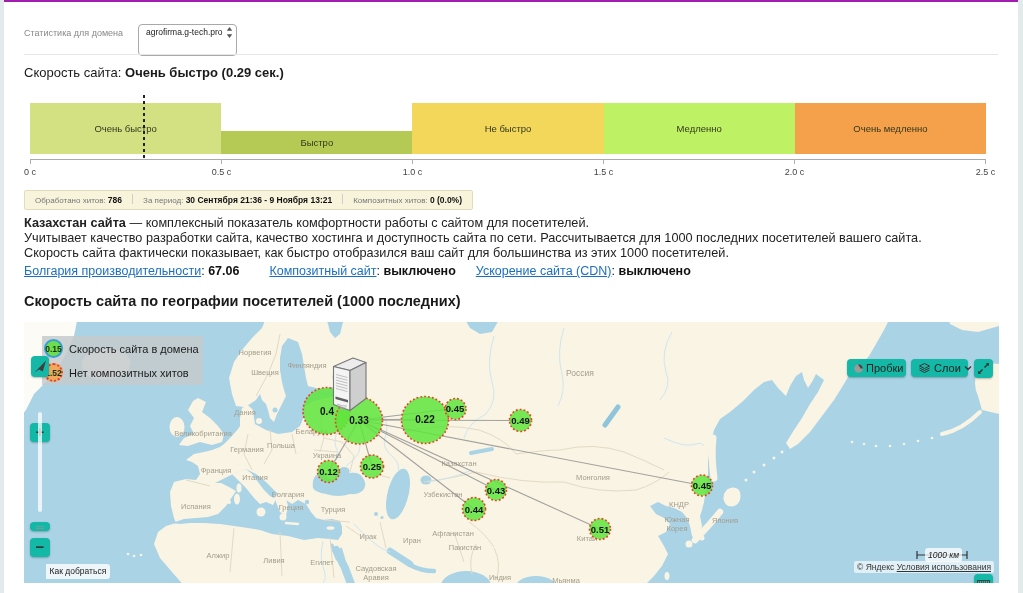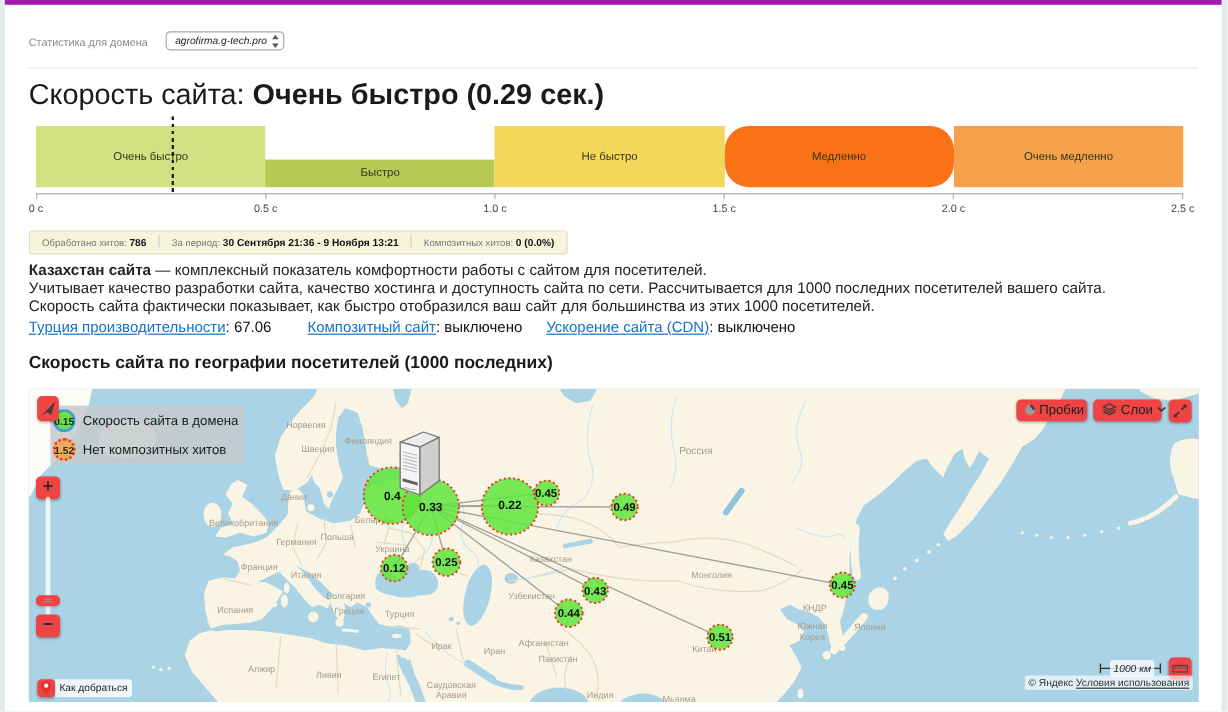--- a/index.html
+++ b/index.html
@@ -1,44 +1,44 @@
 <!DOCTYPE html>
 <html><head><meta charset="utf-8">
 <style>
 * { margin:0; padding:0; box-sizing:border-box; }
 html,body { width:1023px; height:593px; overflow:hidden; }
 body { background:#e2eaec; font-family:"Liberation Sans", sans-serif; position:relative; }
-.card { position:absolute; left:4px; top:0px; width:1014px; height:593px; background:#fff; border-top:4px solid #a21caf;padding-left:24px; }
+.card { position:absolute; left:4px; top:0px; width:1014px; height:593px; background:#fff; border-top:2px solid #a21caf;padding-left:24px; }
 .toplabel { position:absolute; left:20px; top:26px; font-size:9px; color:#888; }
-.select { position:absolute; left:134px; top:22px; width:99px; height:16px; border:1px solid #a9a9a9; border-radius:4px; background:#fff; font-size:8.5px; color:#1a1a1a; line-height:14px; padding-left:7px; white-space:nowrap;font-style:italic; }
+.select { position:absolute; left:134px; top:22px; width:99px; height:32px; border:1px solid #a9a9a9; border-radius:4px; background:#fff; font-size:8.5px; color:#1a1a1a; line-height:14px; padding-left:7px; white-space:nowrap; }
 .select .arr { position:absolute; right:3px; top:2px; width:7px; height:11px; }
 .divider { position:absolute; left:20px; top:52px; width:974px; height:1px; background:#e7e7e7; }
-h1 { position:absolute; left:20px; top:63.5px; font-size:24px; line-height:1; font-weight:normal; color:#1a1a1a; white-space:nowrap; }
+h1 { position:absolute; left:20px; top:63.5px; font-size:13px; line-height:1; font-weight:normal; color:#1a1a1a; white-space:nowrap; }
 h1 b { font-weight:bold; }
 .bar { position:absolute; left:26px; top:101px; width:956px; height:51px; display:flex; }
 .bar div { flex:1; font-size:9.5px; color:#33381c; display:flex; align-items:center; justify-content:center; }
 .s1 { background:#d3e183; } .s2 { background:#b5ca55;margin-top:28px; } .s3 { background:#f2d75b; }
-.s4 { background:#f97316;border-radius:20px; } .s5 { background:#f5a04b; color:#4a2f12; }
+.s4 { background:#bef264; } .s5 { background:#f5a04b; color:#4a2f12; }
 .marker { position:absolute; left:139px; top:93px; width:2px; height:65px;
   background:repeating-linear-gradient(to bottom,#222 0 3px,transparent 3px 6px); }
 .axis { position:absolute; left:26px; top:157px; width:956px; height:1px; background:#aaaaaa; }
 .tick { position:absolute; top:157px; width:1px; height:5px; background:#b0b0b0; }
 .alab { position:absolute; top:165px; font-size:9px; color:#444; transform:translateX(-50%); }
 .stats { position:absolute; left:20px; top:188px; height:20px; background:#f8f4dc; border:1px solid #e2dcbc; border-radius:2px; font-size:8px; color:#777; line-height:18px; padding:0 10px; white-space:nowrap; }
 .stats b { color:#111; font-size:8.5px; }
 .stats .sep { display:inline-block; width:1px; height:10px; background:#ccc; margin:0 10px; vertical-align:-1px; }
 .desc { position:absolute; left:20px; top:213.5px; font-size:12.7px; line-height:15.4px; color:#222; }
 .links { position:absolute; left:20px; top:262px; font-size:12.5px; color:#111; white-space:nowrap; }
 .links a { color:#1a6fc0; text-decoration:underline; }
-.links b { font-weight:normal; }
+.links b { font-weight:bold; }
 h2 { position:absolute; left:20px; top:291px; font-size:14.5px; font-weight:bold; color:#1a1a1a; }
 .map { position:absolute; left:20px; top:320px; width:975px; height:261px; background:#aad3e6; overflow:hidden; }
 .map svg.geo { position:absolute; left:0; top:0; }
 
-.mbtn { position:absolute; background:#ef4444; border-radius:4px; box-shadow:0 1px 2px rgba(0,0,0,.25); font-size:11px; color:#222; white-space:nowrap; }
+.mbtn { position:absolute; background:#14b8a6; border-radius:4px; box-shadow:0 1px 2px rgba(0,0,0,.25); font-size:11px; color:#222; white-space:nowrap;margin-top:28px; }
 .legend { position:absolute; left:18px; top:14px; width:161px; height:49px; background:rgba(198,202,204,.85); }
 .legend .row { position:absolute; left:2px; height:19px; display:flex; align-items:center; }
 .lc { width:19px; height:19px; border-radius:50%; font-size:8.5px; font-weight:bold; color:#15330e; display:flex; align-items:center; justify-content:center; flex:none; }
 .lc1 { background:#70dd4d; border:2px solid #35a0d8; }
 .lc2 { background:#efa95e; border:2px dotted #e8402a; }
 .ltext { font-size:11px; color:#1b1b1b; margin-left:6px; white-space:nowrap; }
 .copyright { position:absolute; right:5px; bottom:10px; font-size:8.5px; color:#333; background:rgba(255,255,255,.65); padding:1px 3px; border-radius:2px; }
 .copyright u { text-decoration:underline; }
 </style></head>
 <body>
@@ -70,21 +70,21 @@
 <div class="alab" style="left:26px">0 с</div>
 <div class="alab" style="left:217.5px">0.5 с</div>
 <div class="alab" style="left:408.5px">1.0 с</div>
 <div class="alab" style="left:599.5px">1.5 с</div>
 <div class="alab" style="left:790.5px">2.0 с</div>
 <div class="alab" style="left:981.5px">2.5 с</div>
 <div class="stats">Обработано хитов: <b>786</b><span class="sep"></span>За период: <b>30 Сентября 21:36 - 9 Ноября 13:21</b><span class="sep"></span>Композитных хитов: <b>0 (0.0%)</b></div>
 <div class="desc"><b>Казахстан сайта</b> — комплексный показатель комфортности работы с сайтом для посетителей.<br>
 Учитывает качество разработки сайта, качество хостинга и доступность сайта по сети. Рассчитывается для 1000 последних посетителей вашего сайта.<br>
 Скорость сайта фактически показывает, как быстро отобразился ваш сайт для большинства из этих 1000 посетителей.</div>
-<div class="links"><a>Турция производительности</a>: <b>67.06</b><span style="display:inline-block;width:30px"></span><a>Композитный сайт</a>: <b>выключено</b><span style="display:inline-block;width:20px"></span><a>Ускорение сайта (CDN)</a>: <b>выключено</b></div>
+<div class="links"><a>Болгария производительности</a>: <b>67.06</b><span style="display:inline-block;width:30px"></span><a>Композитный сайт</a>: <b>выключено</b><span style="display:inline-block;width:20px"></span><a>Ускорение сайта (CDN)</a>: <b>выключено</b></div>
 <h2>Скорость сайта по географии посетителей (1000 последних)</h2>
 <div class="map">
 <svg class="geo" width="975" height="261" viewBox="0 0 975 261">
 
 <path fill="#f9f4e4" d="M170,275 L148,250 L136,236 L130,222 L134,210 L142,204 L152,201 L150,196 L147,184 L146,170 L150,160 L162,157 L172,158 L176,152 L174,144 L168,140 L162,138 L170,132 L180,130 L188,128 L196,125 L200,122 L208,114 L214,107 L216,104 L216,96 L218,86 L224,83 L229,88 L230,96 L231,102 L242,108 L254,112 L268,110 L276,104 L280,94 L281,84 L287,80 L298,77 L311,74 L304,68 L292,66 L284,64 L282,56 L280,44 L278,32 L274,20 L264,16 L258,24 L256,36 L256,48 L258,60 L260,68 L262,74 L258,82 L253,92 L250,100 L246,96 L244,88 L242,82 L238,78 L236,72 L232,78 L226,82 L220,85 L212,84 L208,72 L205,56 L210,40 L218,28 L228,16 L238,6 L242,-4 L302,-4 L304,2 L306,10 L311,16 L316,12 L318,4 L320,-4 L440,-4 L446,6 L456,12 L468,10 L476,-4 L866,-4 L860,8 L852,22 L845,34 L838,42 L828,48 L820,62 L810,78 L798,94 L786,110 L774,122 L766,127 L762,121 L770,108 L778,96 L786,82 L794,70 L800,58 L792,52 L788,60 L784,66 L780,58 L778,50 L772,54 L766,64 L762,74 L754,66 L748,58 L740,60 L730,68 L718,80 L706,90 L696,97 L690,108 L686,124 L684,140 L684,154 L682,168 L680,180 L678,188 L676,194 L678,204 L676,214 L672,220 L668,214 L666,204 L663,196 L658,190 L650,186 L642,184 L634,180 L626,184 L632,192 L640,196 L646,202 L642,210 L634,214 L640,224 L644,232 L638,244 L630,254 L622,262 L616,270 L400,272 Z"></path>
 
 <path fill="#f9f4e4" d="M924,-6 L975,-6 L975,4 L954,10 L938,8 L926,2 Z"></path>
 <path fill="#f9f4e4" d="M954,46 Q948,62 954,74 L958,88 L975,92 L975,42 Q964,40 954,46 Z"></path>
 <path d="M956,90 Q938,108 918,112" stroke="#f9f4e4" stroke-width="4" fill="none" stroke-linecap="round"></path>
 

